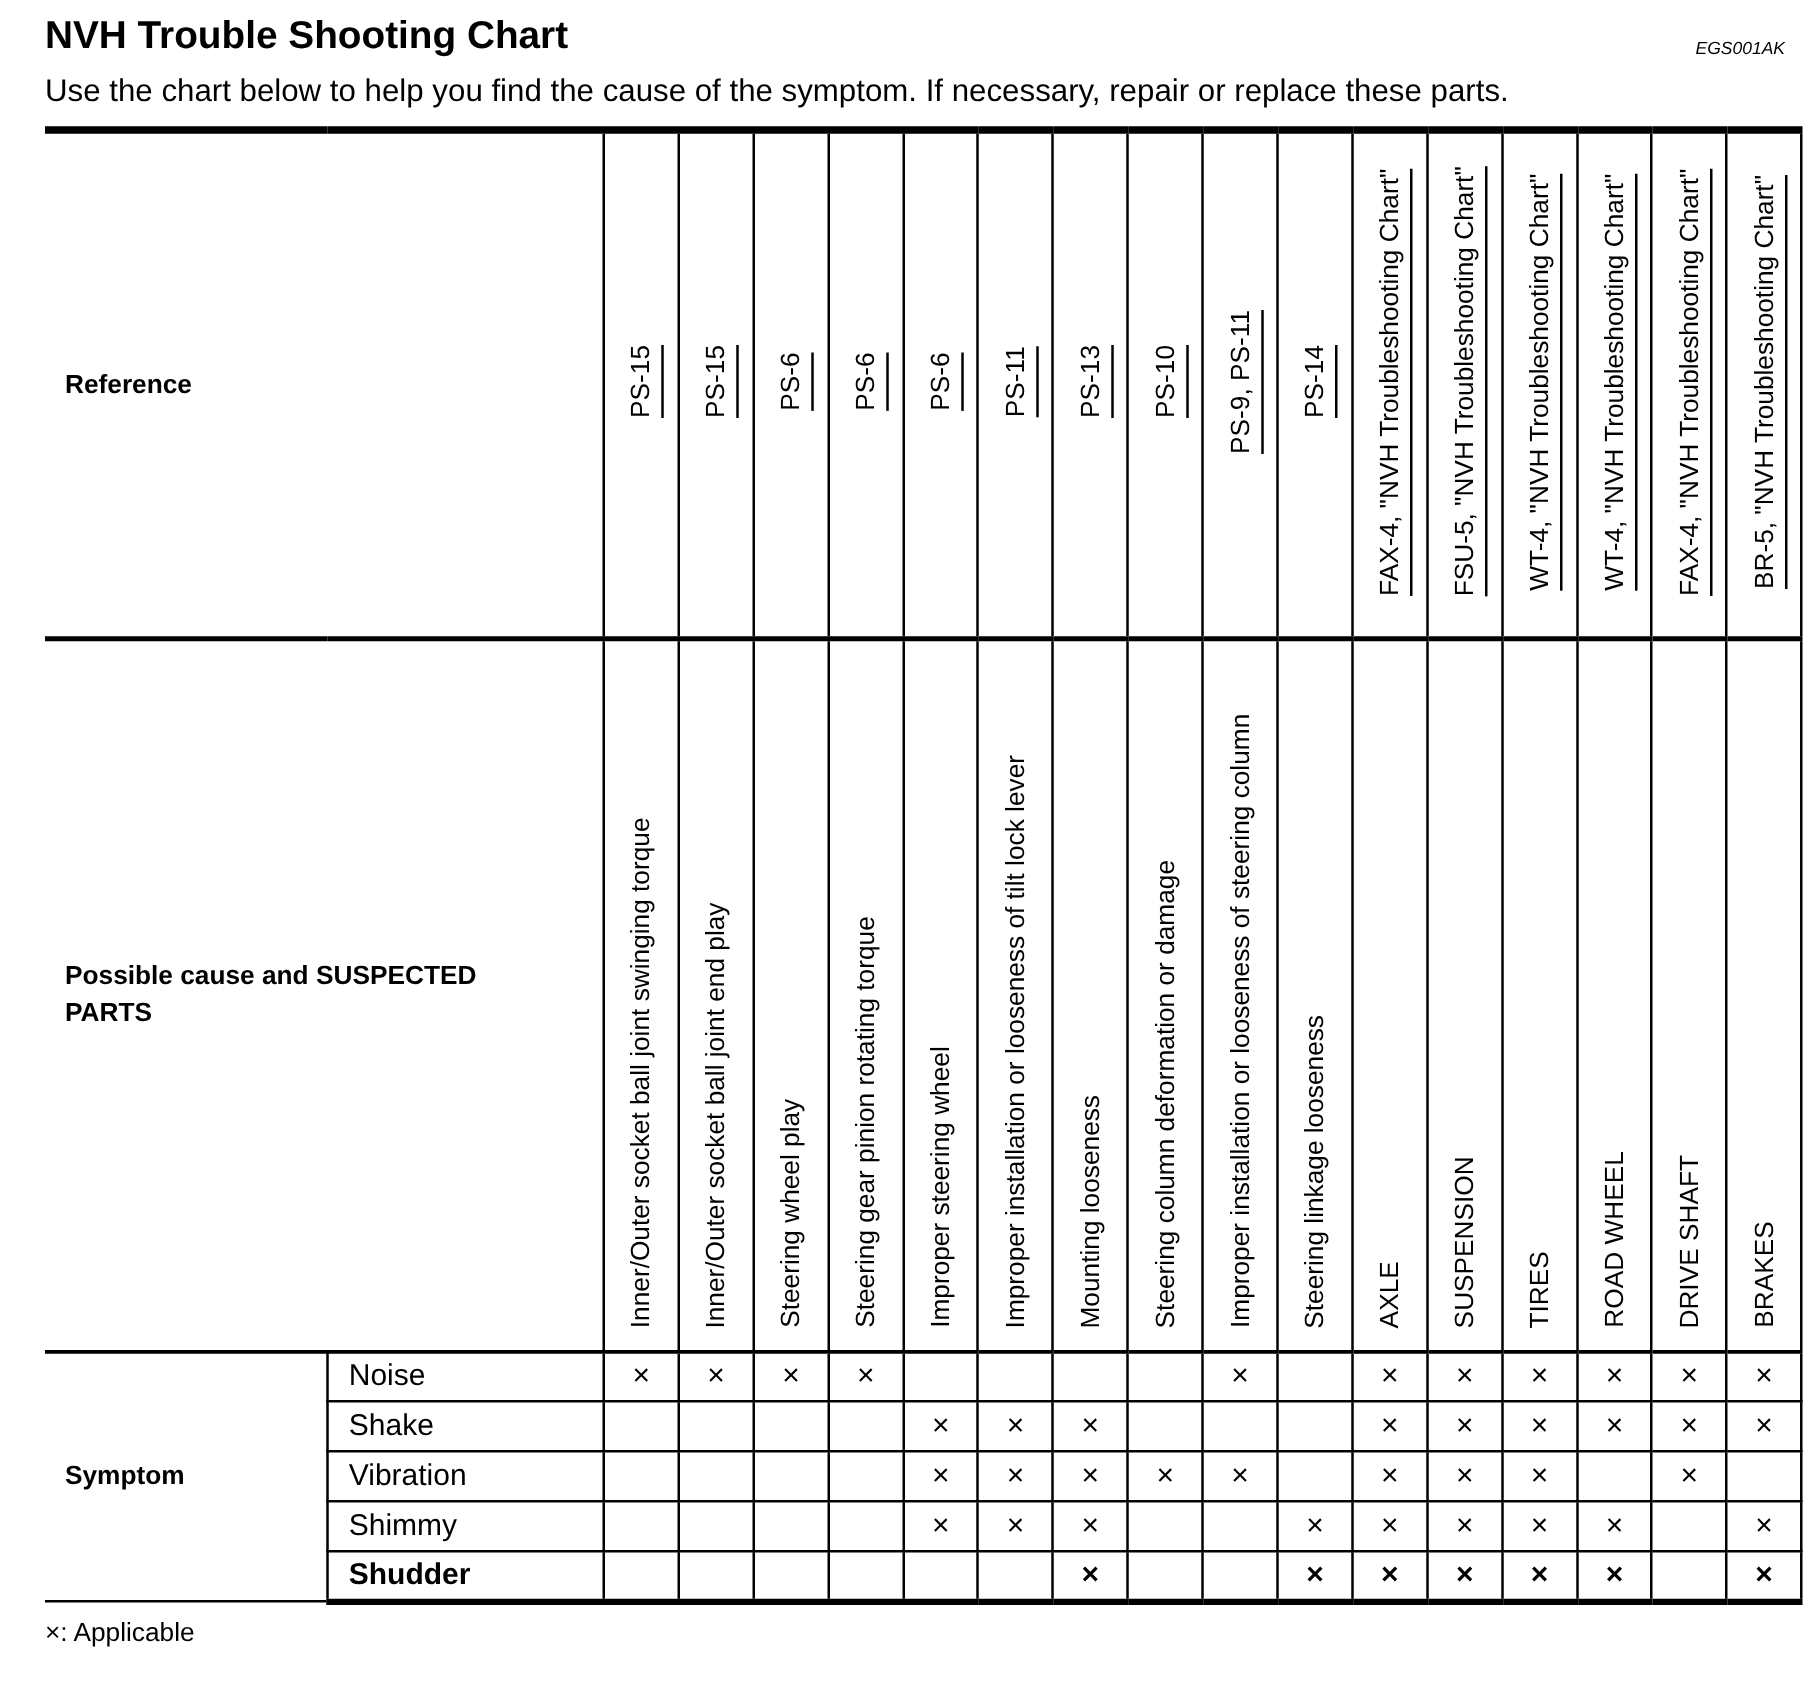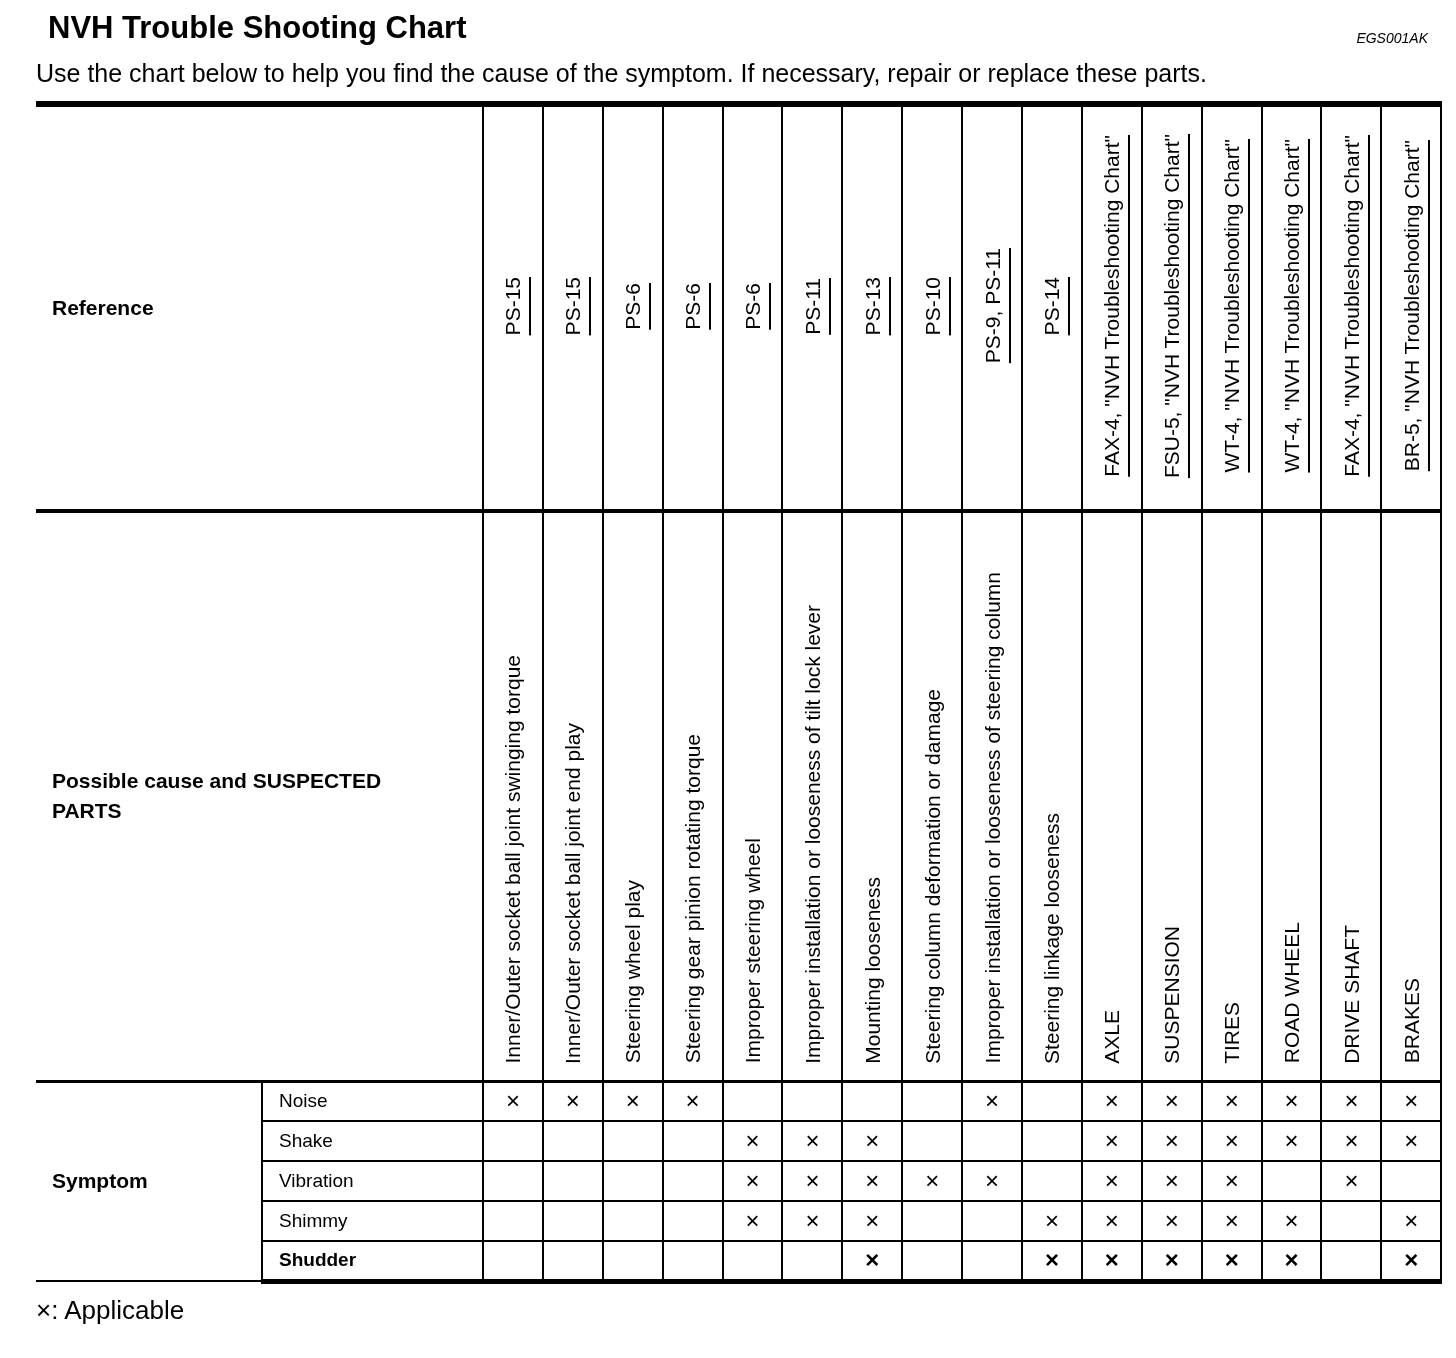--- a/index.html
+++ b/index.html
@@ -6,21 +6,21 @@
   html, body { background: #ffffff; }
   body {
     width: 1456px; height: 1358px;
     font-family: "Liberation Sans", "DejaVu Sans", sans-serif;
     color: #000;
     position: relative;
     overflow: hidden;
   }
   #page { position: absolute; left: 36px; top: 0; width: 1406px; }
 
-  .title { font-size: 31px; font-weight: bold; margin-top: 10px; letter-spacing: 0; margin-left: 12px; }
+  .title { font-size: 31px; font-weight: bold; margin-top: 10px; letter-spacing: 0; }
   .doc-code { position: absolute; top: 30px; right: 14px; font-size: 14px; font-style: italic; text-align: center; }
   .subtitle { font-size: 25px; margin-top: 13px; }
 
   table.nvh { border-collapse: collapse; table-layout: fixed; width: 1406px; margin-top: 13px; }
   td { border: 2px solid #000; overflow: hidden; }
 
   tr.row-ref td { border-top: 6px solid #000; border-bottom: 4px solid #000; height: 407px; }
   tr.row-cause td { border-bottom: 3px solid #000; height: 570px; }
   tr.row-sym td { height: 40px; }
   tr.row-sym-last td { border-bottom: 5px solid #000; font-weight: bold; }
@@ -40,24 +40,24 @@
     font-size: 21px;
     line-height: 1.1;
   }
   .u {
     text-decoration: underline;
     text-decoration-thickness: 2px;
     text-underline-offset: 5px;
     cursor: pointer;
   }
 
-  td.sym-name { vertical-align: middle; text-align: left; padding-left: 16px; font-size: 19px; }
+  td.sym-name { vertical-align: middle; text-align: left; padding-left: 16px; font-size: 24px; }
   td.mark-cell { vertical-align: middle; text-align: center; font-size: 24px; line-height: 1; }
 
-  .legend { font-size: 26px; margin-top: 11px; }
+  .legend { font-size: 21px; margin-top: 11px; }
 </style>
 </head>
 <body>
 
 <div id="page">
   <div class="title">NVH Trouble Shooting Chart</div>
   <div class="doc-code">EGS001AK</div>
   <div class="subtitle">Use the chart below to help you find the cause of the symptom. If necessary, repair or replace these parts.</div>
 
   <table class="nvh">

